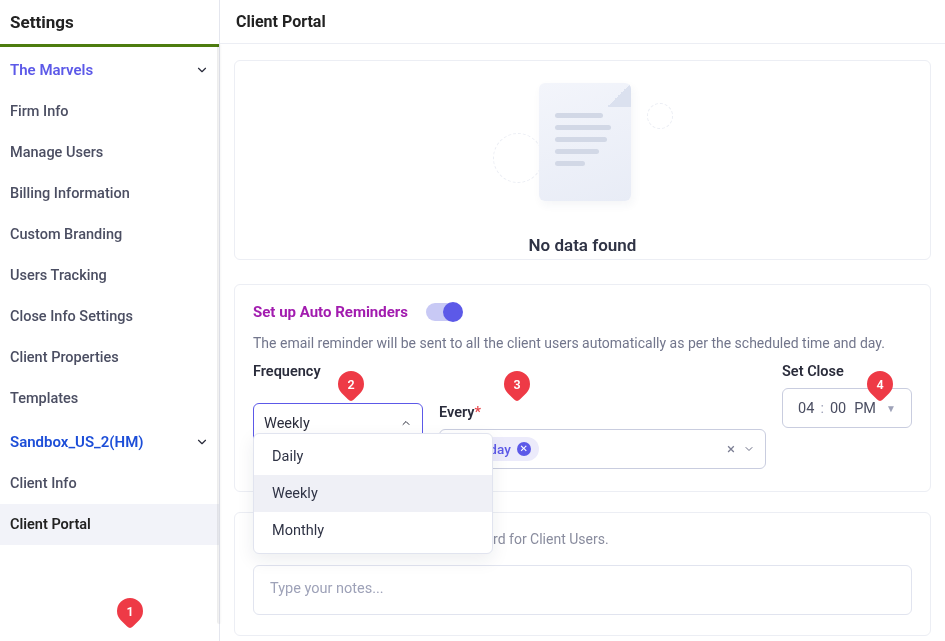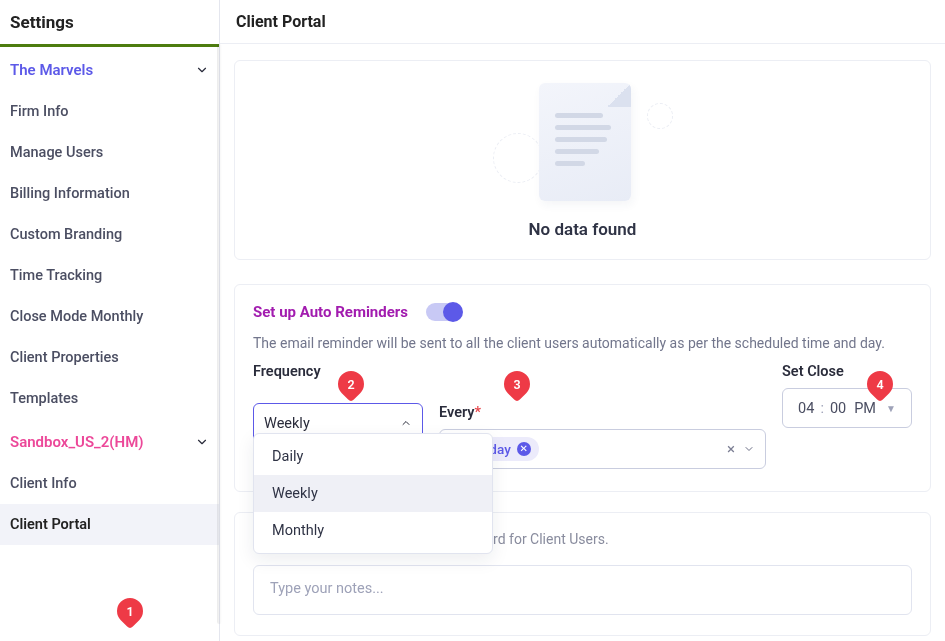--- a/index.html
+++ b/index.html
@@ -43,21 +43,21 @@
   .side-section-header {
     display: flex;
     justify-content: space-between;
     align-items: center;
     padding: 14px 10px 12px 10px;
     color: #5c59e8;
     font-weight: 600;
     font-size: 15px;
     cursor: pointer;
   }
-  .side-section-header.secondary { color: #ec4899; }
+  .side-section-header.secondary { color: #1d4ed8; }
   .chevron {
     width: 14px;
     height: 14px;
   }
   .side-item {
     padding: 12px 10px;
     font-size: 14.5px;
     color: #4b4e62;
     font-weight: 500;
     cursor: pointer;
@@ -135,21 +135,21 @@
     height: 5px;
     background: #d2d8e6;
     border-radius: 3px;
   }
   .doc-line.l1 { top: 30px; width: 48px; }
   .doc-line.l2 { top: 42px; width: 56px; }
   .doc-line.l3 { top: 54px; width: 52px; }
   .doc-line.l4 { top: 66px; width: 44px; }
   .doc-line.l5 { top: 78px; width: 30px; }
   .empty-text {
-    margin-top: 6px;
+    margin-top: 22px;
     font-size: 17px;
     font-weight: 600;
     color: #2f3345;
   }
 
   
   .reminders {
     padding: 18px 18px 22px 18px;
     position: relative;
     overflow: visible;
@@ -347,22 +347,22 @@
     <div class="side-section-header">
       <span>The Marvels</span>
       <svg class="chevron" viewBox="0 0 24 24">
           <path d="M6 9l6 6 6-6" stroke="#2a2c3b" stroke-width="2" fill="none" stroke-linecap="round" stroke-linejoin="round"></path>
         </svg>
     </div>
     <div class="side-item">Firm Info</div>
     <div class="side-item">Manage Users</div>
     <div class="side-item">Billing Information</div>
     <div class="side-item">Custom Branding</div>
-    <div class="side-item">Time Tracking</div>
-    <div class="side-item">Close Mode Monthly</div>
+    <div class="side-item">Users Tracking</div>
+    <div class="side-item">Close Info Settings</div>
     <div class="side-item">Client Properties</div>
     <div class="side-item">Templates</div>
 
     <div class="side-section-header secondary">
       <span>Sandbox_US_2(HM)</span>
       <svg class="chevron" viewBox="0 0 24 24">
           <path d="M6 9l6 6 6-6" stroke="#2a2c3b" stroke-width="2" fill="none" stroke-linecap="round" stroke-linejoin="round"></path>
         </svg>
     </div>
     <div class="side-item">Client Info</div>

